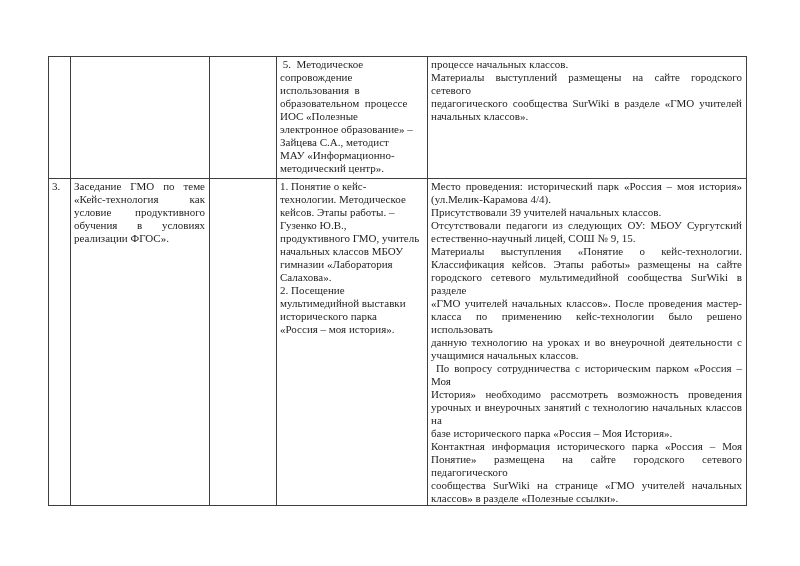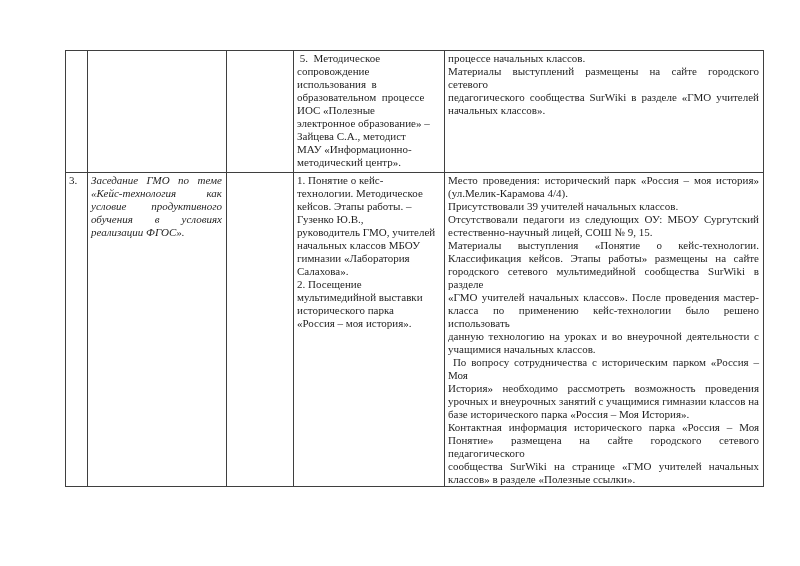--- a/index.html
+++ b/index.html
@@ -5,25 +5,24 @@
   html, body { margin: 0; padding: 0; }
   body {
     width: 800px; height: 566px;
     background: #ffffff;
     position: relative;
     font-family: "Liberation Serif", "DejaVu Serif", serif;
     color: #1f1f1f;
   }
   .page { position: absolute; inset: 0; }
   table.report {
-    position: absolute; left: 48px; top: 50px;
+    position: absolute; left: 48px; top: 56px;
     width: 698px;
     border-collapse: collapse;
     table-layout: fixed;
-    margin-left: 17px;
   }
   table.report td {
     border: 1px solid #3f3f3f;
     vertical-align: top;
     padding: 1px 4px 0 3px;
     overflow: hidden;
     font-size: 11px;
     line-height: 13px;
   }
   col.c1 { width: 22px; }
@@ -70,34 +69,34 @@
           </td>
         <td class="results just" style="border-color: rgb(63, 63, 63);">
             <div class="line pf">процессе начальных классов.</div>
             <div class="line">Материалы выступлений размещены на сайте городского сетевого</div>
             <div class="line">педагогического сообщества SurWiki в разделе «ГМО учителей</div>
             <div class="line pf">начальных классов».</div>
           </td>
       </tr>
       <tr class="r2">
         <td class="num" style="border-color: rgb(63, 63, 63);">3.</td>
-        <td class="topic just" style="border-color: rgb(63, 63, 63); font-style: italic;">
+        <td class="topic just" style="border-color: rgb(63, 63, 63);">
             <div class="line">Заседание ГМО по теме</div>
             <div class="line">«Кейс-технология как</div>
             <div class="line">условие продуктивного</div>
             <div class="line">обучения в условиях</div>
             <div class="line pf">реализации ФГОС».</div>
           </td>
         <td class="date" style="border-color: rgb(63, 63, 63);"></td>
         <td class="agenda left" style="border-color: rgb(63, 63, 63);">
             <div class="line">1. Понятие о кейс-</div>
             <div class="line">технологии. Методическое</div>
             <div class="line">кейсов. Этапы работы. –</div>
             <div class="line">Гузенко Ю.В.,</div>
-            <div class="line">руководитель ГМО, учителей</div>
+            <div class="line">продуктивного ГМО, учитель</div>
             <div class="line">начальных классов МБОУ</div>
             <div class="line">гимназии «Лаборатория</div>
             <div class="line pf">Салахова».</div>
             <div class="line">2. Посещение</div>
             <div class="line">мультимедийной выставки</div>
             <div class="line">исторического парка</div>
             <div class="line pf">«Россия – моя история».</div>
           </td>
         <td class="results just" style="border-color: rgb(63, 63, 63); font-family: Liberation Serif, serif;">
             <div class="line">Место проведения: исторический парк «Россия – моя история»</div>
@@ -107,21 +106,21 @@
             <div class="line pf">естественно-научный лицей, СОШ № 9, 15.</div>
             <div class="line">Материалы выступления «Понятие о кейс-технологии.</div>
             <div class="line">Классификация кейсов. Этапы работы» размещены на сайте</div>
             <div class="line">городского сетевого мультимедийной сообщества SurWiki в разделе</div>
             <div class="line">«ГМО учителей начальных классов». После проведения мастер-</div>
             <div class="line">класса по применению кейс-технологии было решено использовать</div>
             <div class="line">данную технологию на уроках и во внеурочной деятельности с</div>
             <div class="line pf">учащимися начальных классов.</div>
             <div class="line"> По вопросу сотрудничества с историческим парком «Россия – Моя</div>
             <div class="line">История» необходимо рассмотреть возможность проведения</div>
-            <div class="line">урочных и внеурочных занятий с учащимися гимназии классов на</div>
+            <div class="line">урочных и внеурочных занятий с технологию начальных классов на</div>
             <div class="line pf">базе исторического парка «Россия – Моя История».</div>
             <div class="line">Контактная информация исторического парка «Россия – Моя</div>
             <div class="line">Понятие» размещена на сайте городского сетевого педагогического</div>
             <div class="line">сообщества SurWiki на странице «ГМО учителей начальных</div>
             <div class="line pf">классов» в разделе «Полезные ссылки».</div>
           </td>
       </tr>
     </tbody>
   </table>
 </div>

